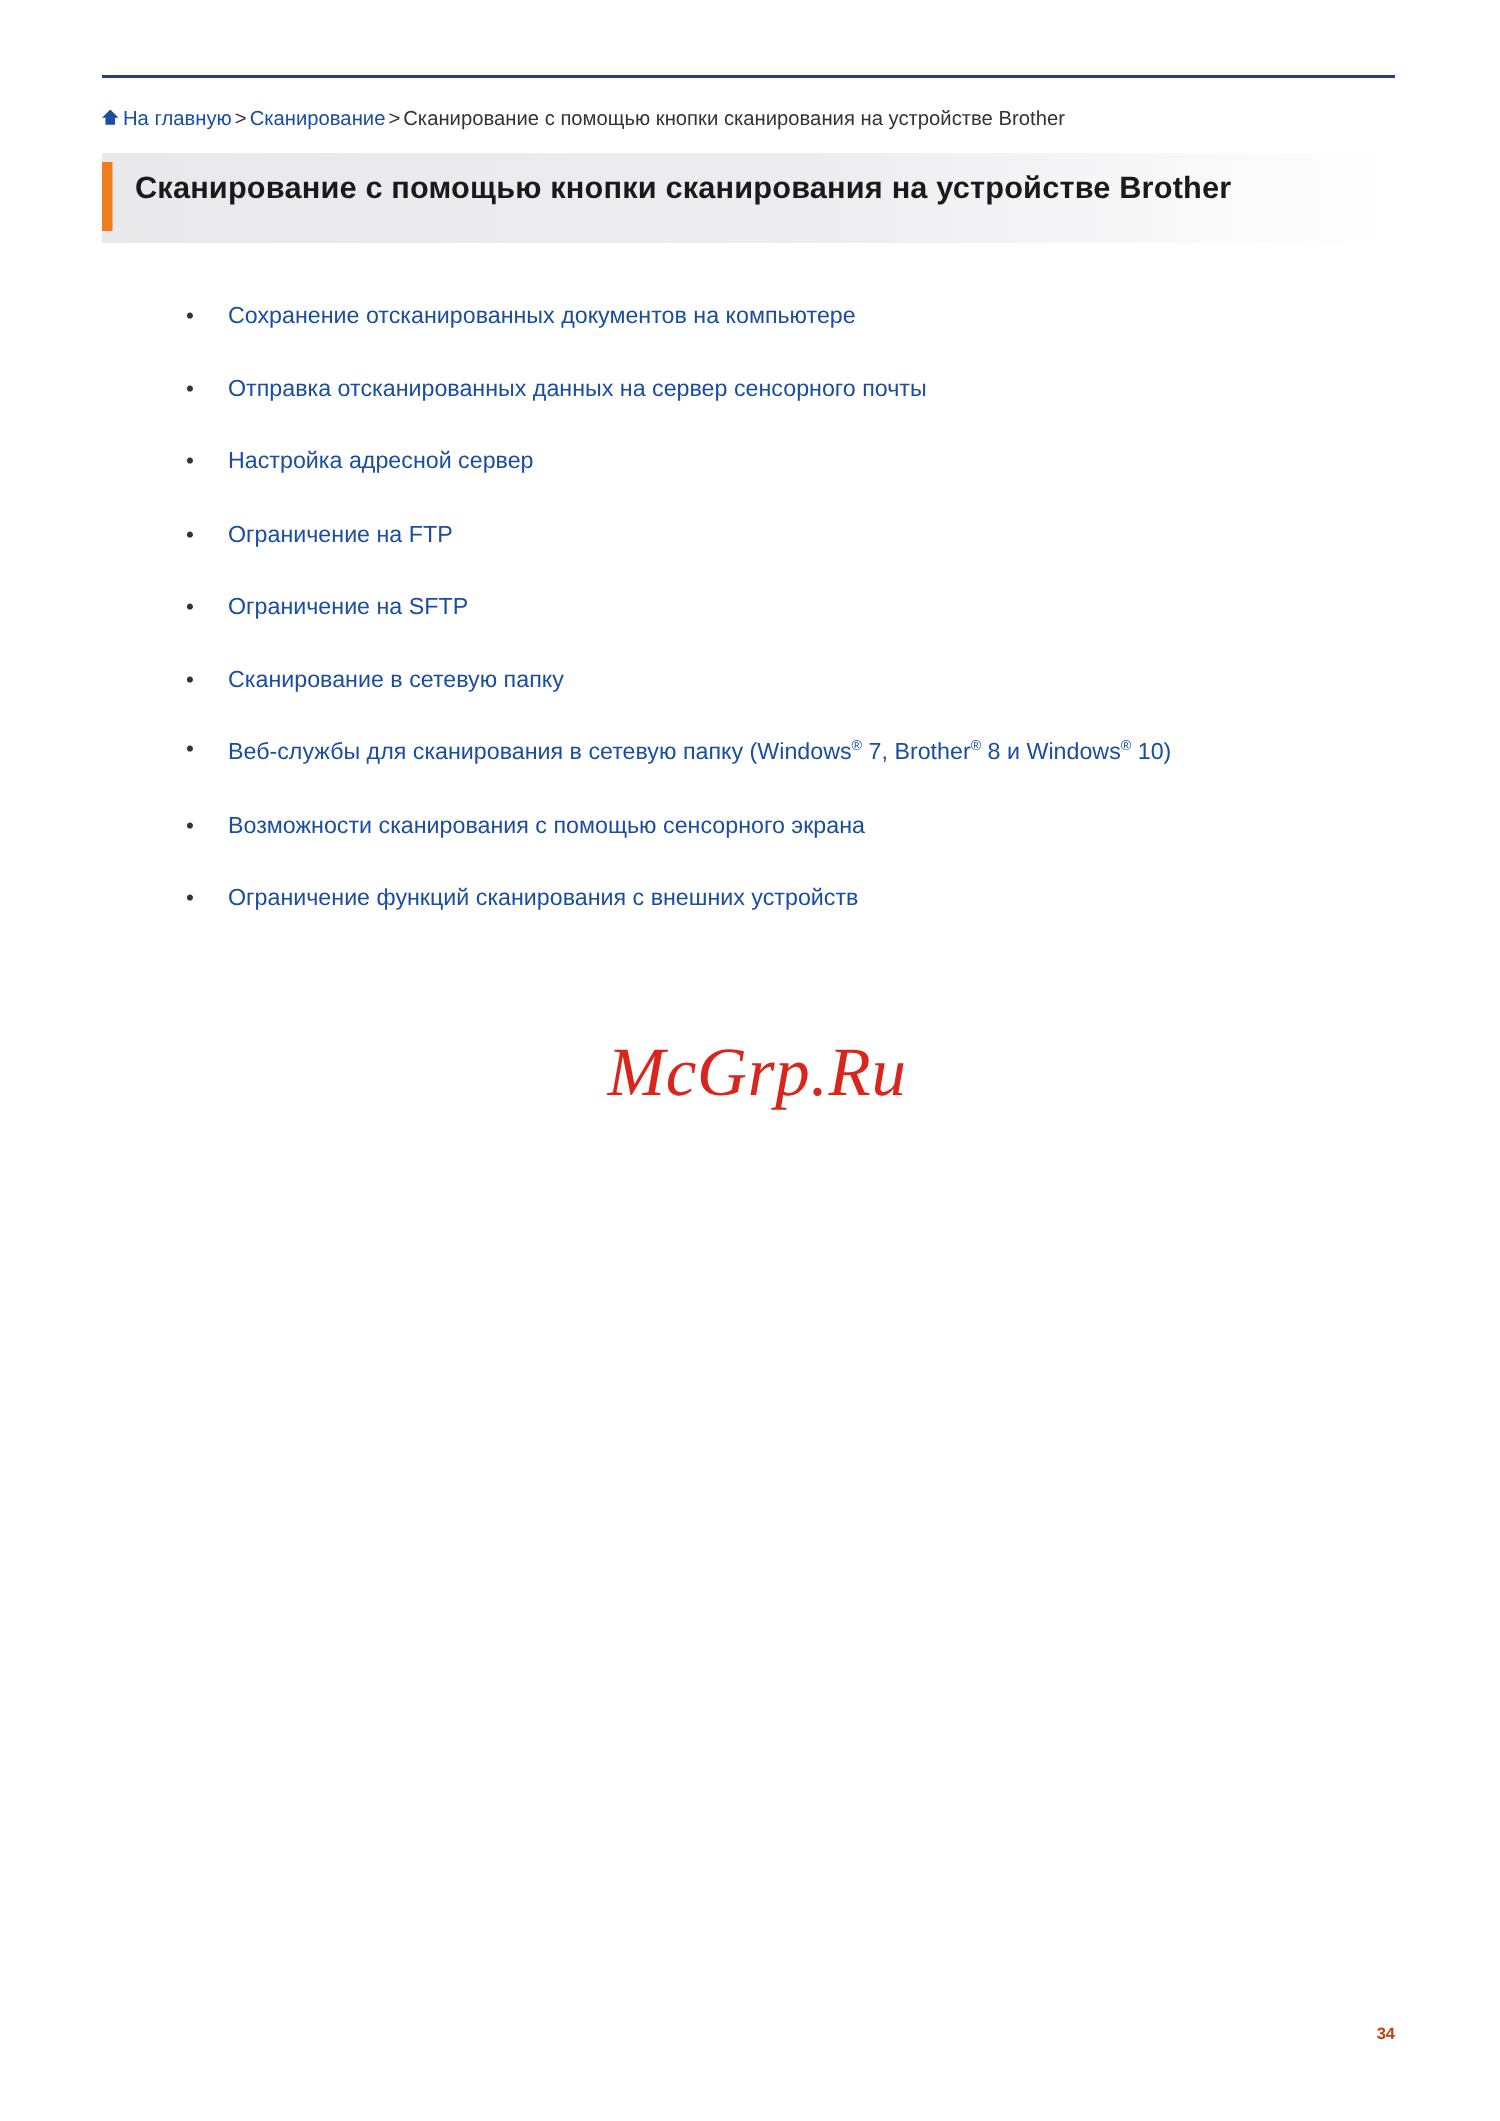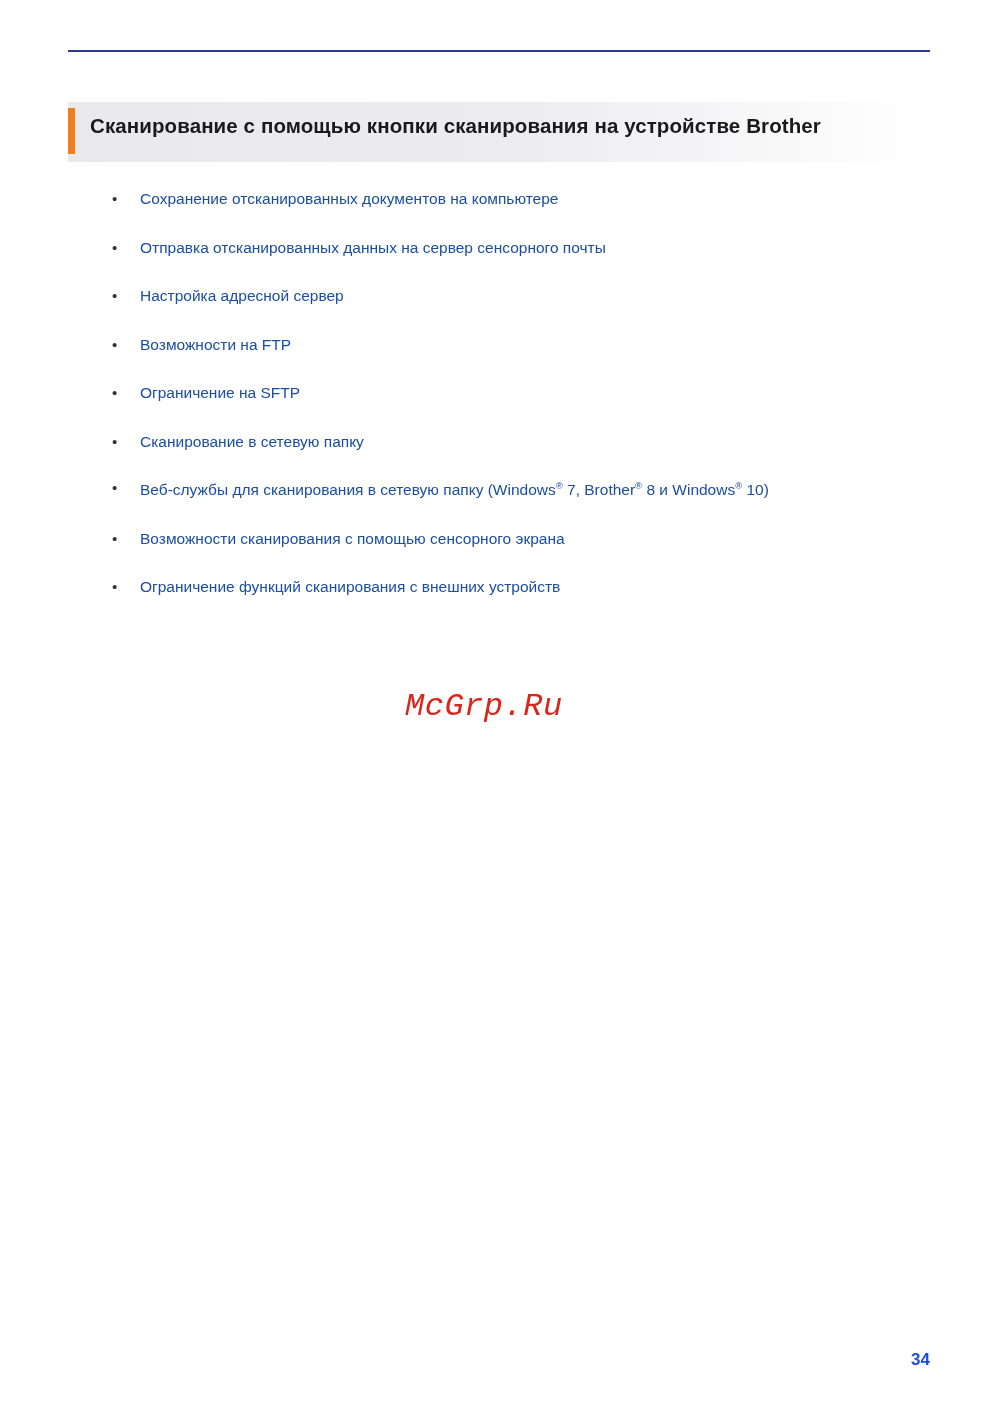--- a/index.html
+++ b/index.html
@@ -87,21 +87,21 @@
     font-weight: bold;
     color: #1a1a1a;
     letter-spacing: 0.1px;
   }
 
   .link-list {
     position: absolute;
     left: 100px;
     top: 182px;
     width: 820px;
-    margin: 4px;
+    margin: 16px;
     padding: 0;
     list-style: none;
   }
   .link-list li {
     position: relative;
     padding-left: 36px;
     margin-bottom: 22.5px;
     font-size: 15.5px;
     line-height: 26px;
   }
@@ -124,61 +124,68 @@
     line-height: 0;
   }
   .link-list li.two-line::before {
     top: -2px;
   }
 
   .watermark {
     position: absolute;
     left: 405px;
     top: 688px;
-    font-family: Liberation Mono, monospace;
+    font-family: Liberation Serif, serif;
     font-style: italic;
-    font-size: 32px;
+    font-size: 46px;
     color: #d9261c;
     letter-spacing: 0.5px;
     white-space: nowrap;
   }
 
   .page-number {
     position: absolute;
     right: 70px;
     top: 1350px;
-    font-size: 17px;
+    font-size: 11px;
     font-weight: bold;
-    color: #1d4ed8;
+    color: #c2410c;
   }
 </style>
 </head>
 <body>
 
 <div class="page">
 
   <div class="top-rule"></div>
 
+  <div class="breadcrumb">
+    <span class="home-icon">
+      <svg viewBox="0 0 12 12" width="11" height="11" aria-hidden="true">
+        <polygon points="6,0 12,6 9.5,6 9.5,11 2.5,11 2.5,6 0,6" fill="#1b4ea0"></polygon>
+      </svg>
+    </span><a href="#">На главную</a><span class="sep">&gt;</span><a href="#">Сканирование</a><span class="sep">&gt;</span><span class="current">Сканирование с помощью кнопки сканирования на устройстве Brother</span>
+  </div>
 
   <div class="title-bar">
     <h1>Сканирование с помощью кнопки сканирования на устройстве Brother</h1>
   </div>
 
   <ul class="link-list">
     <li>
       <a href="#">Сохранение отсканированных документов на компьютере</a>
     </li>
     <li>
       <a href="#">Отправка отсканированных данных на сервер сенсорного почты</a>
     </li>
     <li>
       <a href="#">Настройка адресной сервер</a>
     </li>
     <li>
-      <a href="#">Возможности на FTP</a>
+      <a href="#">Ограничение на FTP</a>
     </li>
     <li>
       <a href="#">Ограничение на SFTP</a>
     </li>
     <li>
       <a href="#">Сканирование в сетевую папку</a>
     </li>
     <li class="two-line">
       <a href="#"><span>Веб-службы для сканирования в сетевую папку (Windows</span><sup>®</sup><span> 7, Brother</span><sup>®</sup><span> 8 и Windows</span><sup>®</sup><span> 10)</span></a>
     </li>

